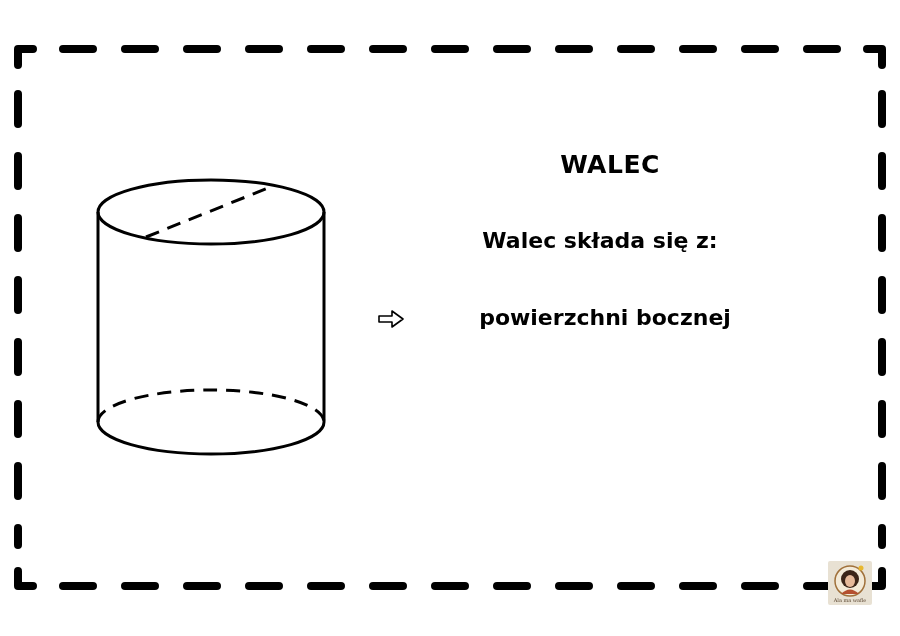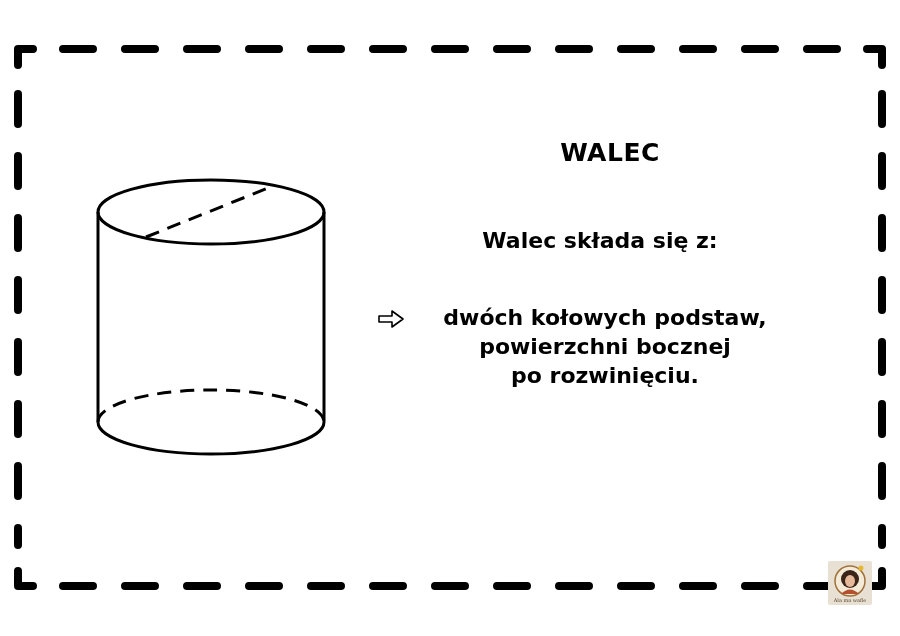--- a/index.html
+++ b/index.html
@@ -1,19 +1,19 @@
 <!DOCTYPE html>
 <html><head>
   <meta charset="utf-8">
   <style>
     html, body { margin: 0; padding: 0; background: #ffffff; }
     body { width: 900px; height: 636px; position: relative; overflow: hidden; font-family: "DejaVu Sans", sans-serif; color: #000; }
     .frame { position: absolute; left: 0; top: 0; width: 900px; height: 636px; }
     .cylinder { position: absolute; left: 0; top: 0; width: 900px; height: 636px; }
-    .title { position: absolute; left: 450px; width: 320px; top: 138px; text-align: center; font-weight: bold; font-size: 25px; letter-spacing: 0.5px; }
+    .title { position: absolute; left: 450px; width: 320px; top: 150px; text-align: center; font-weight: bold; font-size: 25px; letter-spacing: 0.5px; }
     .subtitle { position: absolute; left: 420px; width: 360px; top: 228px; text-align: center; font-weight: bold; font-size: 22px; }
     .body-text { position: absolute; left: 410px; width: 390px; top: 303px; text-align: center; font-weight: bold; font-size: 22px; line-height: 29px; }
     .arrow { position: absolute; left: 377px; top: 309px; width: 28px; height: 20px; }
     .logo { position: absolute; left: 828px; top: 561px; width: 44px; height: 44px; background: #e8e1d3; border-radius: 2px; }
   </style>
 </head>
 <body>
 
 <svg class="frame" viewBox="0 0 900 636">
 
@@ -40,23 +40,21 @@
 </svg>
 
 <div class="title">WALEC</div>
 <div class="subtitle">Walec składa się z:</div>
 
 <svg class="arrow" viewBox="0 0 28 20">
   <path d="M2 7 L15 7 L15 2 L26 10 L15 18 L15 13 L2 13 Z" fill="none" stroke="#000" stroke-width="1.6" stroke-linejoin="round"></path>
 </svg>
 
 <div class="body-text">
-  <div>dwóch kołowych podstaw,</div>
   <div>powierzchni bocznej</div>
-  <div>po rozwinięciu.</div>
 </div>
 
 <div class="logo">
   <svg width="44" height="44" viewBox="0 0 44 44">
     <circle cx="22" cy="20" r="15" fill="#f3ead8" stroke="#a0703a" stroke-width="1.5"></circle>
     <circle cx="22" cy="18" r="9" fill="#3b2418"></circle>
     <ellipse cx="22" cy="20" rx="5" ry="6" fill="#e6b99a"></ellipse>
     <path d="M13 33 Q22 24 31 33" fill="#b5502f"></path>
     <circle cx="33" cy="7" r="2.5" fill="#e8b830"></circle>
     <text x="22" y="41" font-size="5" text-anchor="middle" fill="#5a4630" font-family="DejaVu Serif, serif">Ala ma wafle</text>

